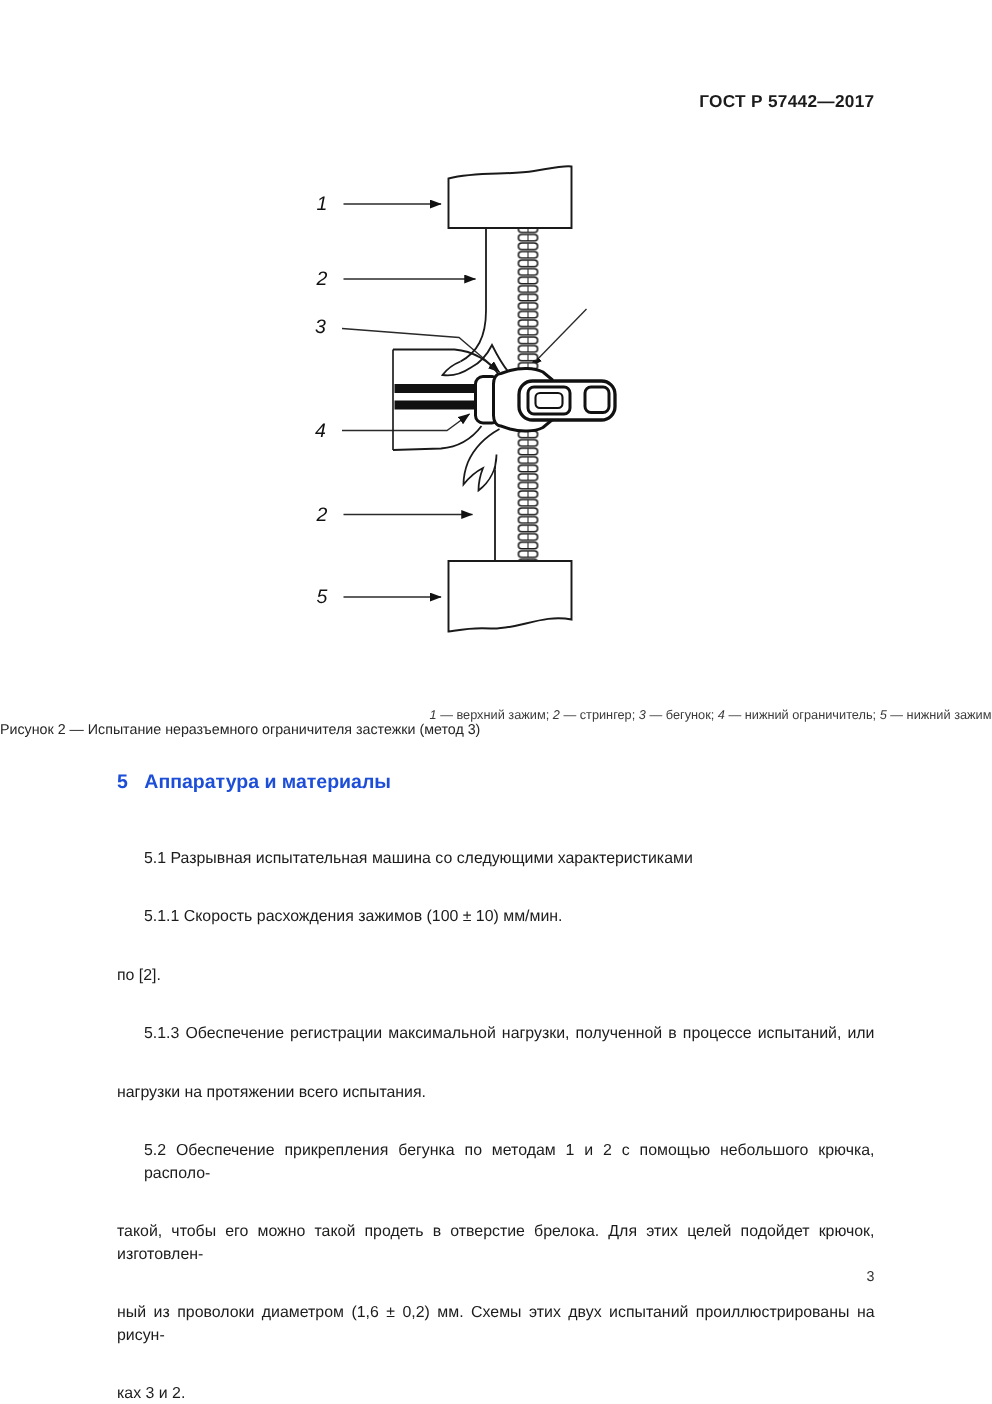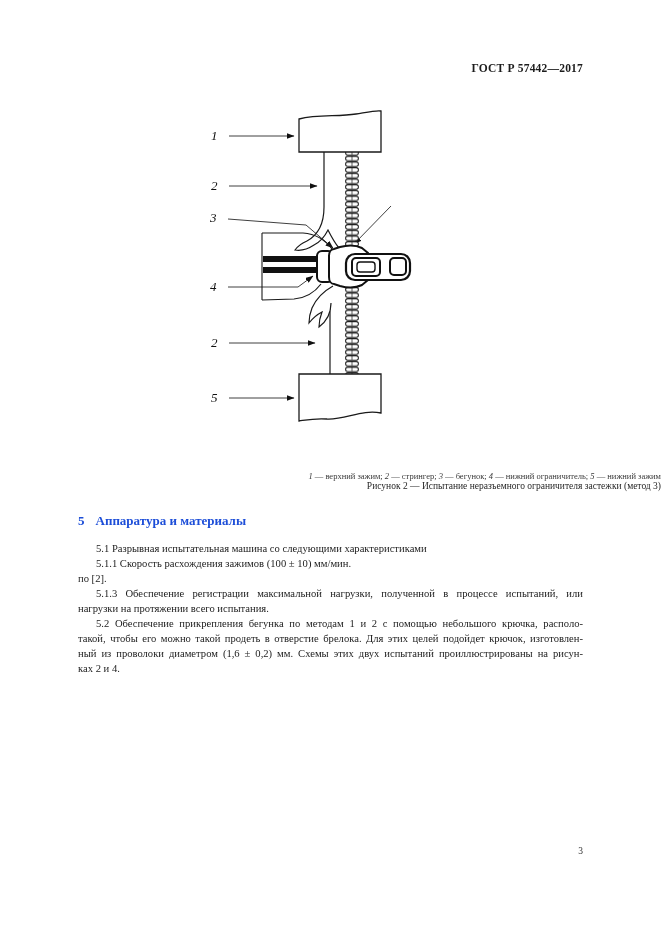--- a/index.html
+++ b/index.html
@@ -1,44 +1,44 @@
 <!DOCTYPE html>
 <html lang="ru"><head>
 <meta charset="utf-8">
 <style>
   html,body{margin:0;padding:0;background:#fff;}
   .page{
     position:relative;width:661px;height:936px;background:#fff;
-    font-family:Liberation Serif, serif;color:#1c1c1c;overflow:hidden;
+    font-family:Liberation Sans, sans-serif;color:#1c1c1c;overflow:hidden;
   }
   .doc-header{
     position:absolute;top:62px;left:78px;width:505px;
     text-align:right;font-weight:bold;font-size:11.5px;letter-spacing:.2px;
   }
   .figure-svg{position:absolute;left:195px;top:95px;width:250px;height:340px;}
   .fig-label{font-style:italic;font-size:13px;fill:#111;}
   .legend{
     position:absolute;top:471px;left:0;width:661px;text-align:right;
     font-size:8.5px;color:#3a3a3a;white-space:pre-wrap;
   }
   .legend .num{font-style:italic;}
   .caption{
-    position:absolute;top:481px;left:0;width:661px;text-align:right;
+    position:absolute;top:481px;left:0;width:661px;text-align:left;
     font-size:9.5px;color:#262626;
   }
   .section-heading{
     position:absolute;top:513px;left:78px;width:505px;
     font-weight:bold;font-size:13px;color:#1d4ed8;
   }
   .section-heading .num{margin-right:11px;}
   .bodytext{
     position:absolute;top:541px;left:78px;width:505px;
     font-size:10.6px;line-height:15px;color:#1c1c1c;
   }
-  .bl{min-height:15px;}
+  .bl{min-height:15px;margin-top:24px;}
   .indent{padding-left:18px;}
   .j{text-align:justify;text-align-last:justify;}
   .page-number{
     position:absolute;top:846px;left:78px;width:505px;text-align:right;
     font-size:9.5px;color:#333;
   }
 </style>
 </head>
 <body>
 
@@ -119,18 +119,18 @@
 
   <div class="bodytext">
     <div class="bl indent">5.1 Разрывная испытательная машина со следующими характеристиками</div>
     <div class="bl indent">5.1.1 Скорость расхождения зажимов (100 ± 10) мм/мин.</div>
     <div class="bl">по [2].</div>
     <div class="bl indent j">5.1.3 Обеспечение регистрации максимальной нагрузки, полученной в процессе испытаний, или</div>
     <div class="bl">нагрузки на протяжении всего испытания.</div>
     <div class="bl indent j">5.2 Обеспечение прикрепления бегунка по методам 1 и 2 с помощью небольшого крючка, располо-</div>
     <div class="bl j">такой, чтобы его можно такой продеть в отверстие брелока. Для этих целей подойдет крючок, изготовлен-</div>
     <div class="bl j">ный из проволоки диаметром (1,6 ± 0,2) мм. Схемы этих двух испытаний проиллюстрированы на рисун-</div>
-    <div class="bl">ках 2 и 4.</div>
+    <div class="bl">ках 3 и 2.</div>
   </div>
 
   <div class="page-number">3</div>
 
 </div>
 
 </body></html>

